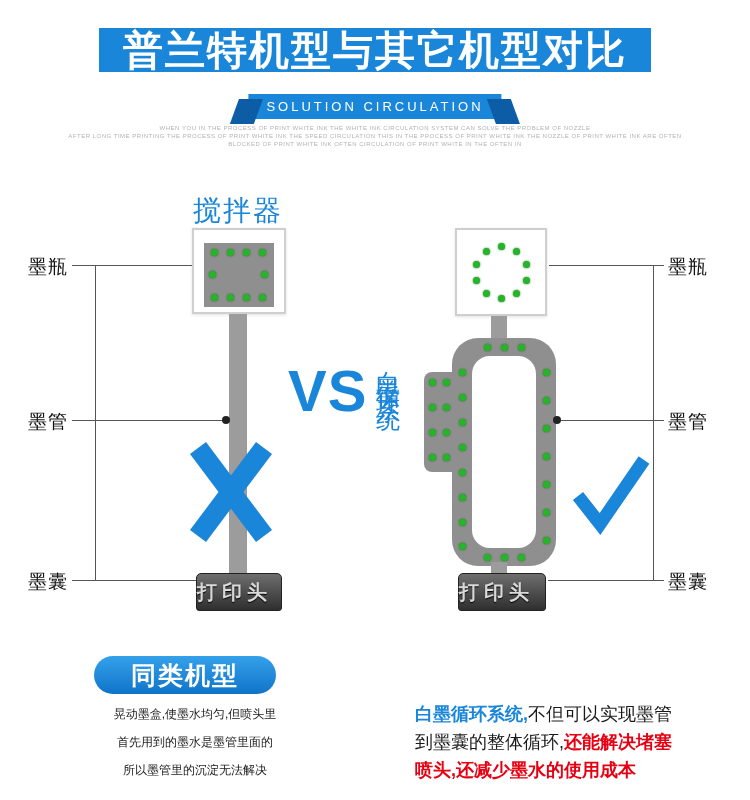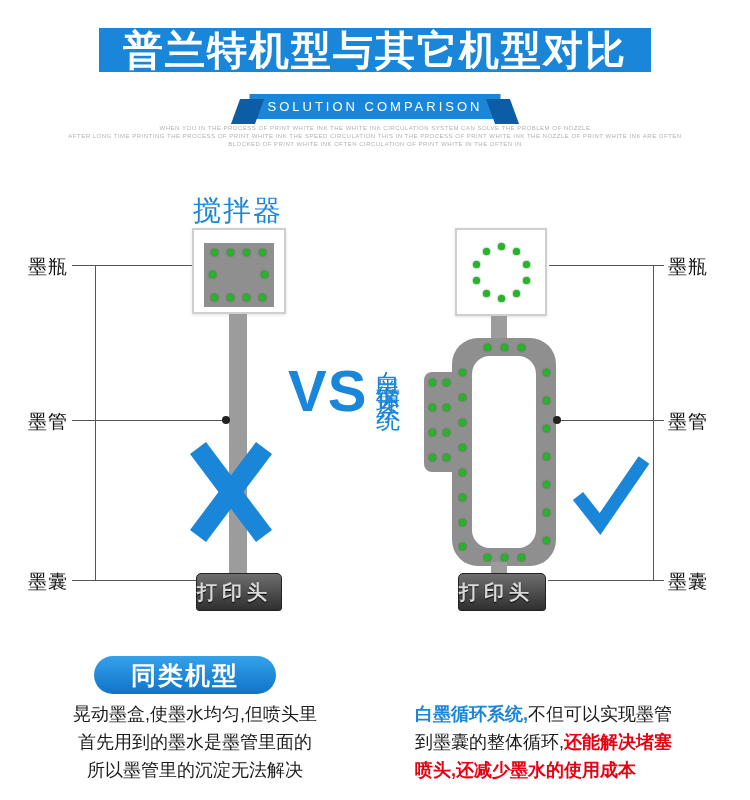--- a/index.html
+++ b/index.html
@@ -46,36 +46,36 @@
   .cdot{position:absolute;width:8px;height:8px;border-radius:50%;background:#222;}
 
   .vs{font-size:58px;font-weight:900;color:var(--blue);letter-spacing:1px;}
   .vertical-label{writing-mode:vertical-rl;font-size:24px;color:var(--blue);letter-spacing:7px;}
   .blue-icon{color:var(--blue);}
 
   .pill{border-radius:19px;background:linear-gradient(180deg,#35a1ea,#0f74c9);color:#fff;
     display:flex;align-items:center;justify-content:center;font-size:25px;font-weight:bold;
     letter-spacing:2px;border:none;cursor:pointer;}
 
-  .desc-left{font-size:18px;line-height:28px;color:#1a1a1a;text-align:center;}
+  .desc-left{font-size:12px;line-height:28px;color:#1a1a1a;text-align:center;}
   .desc-right{font-size:18px;line-height:28px;color:#1a1a1a;text-align:left;}
   .seg-blue{color:var(--blue);font-weight:bold;}
   .seg-black{color:#1a1a1a;}
   .seg-red{color:var(--red);font-weight:bold;}
 </style>
 </head>
 <body>
 
 <div class="page">
 
   <div class="abs title-bar">
     <span>普兰特机型与其它机型对比</span>
   </div>
   <div class="abs ribbon">
-    <span>SOLUTION COMPARISON</span>
+    <span>SOLUTION CIRCULATION</span>
   </div>
   <div class="abs fineprint">
     <div>WHEN YOU IN THE PROCESS OF PRINT WHITE INK THE WHITE INK CIRCULATION SYSTEM CAN SOLVE THE PROBLEM OF NOZZLE</div>
     <div>AFTER LONG TIME PRINTING THE PROCESS OF PRINT WHITE INK THE SPEED CIRCULATION THIS IN THE PROCESS OF PRINT WHITE INK THE NOZZLE OF PRINT WHITE INK ARE OFTEN</div>
     <div>BLOCKED OF PRINT WHITE INK OFTEN CIRCULATION OF PRINT WHITE IN THE OFTEN IN</div>
   </div>
 
   <div class="abs" id="diagram" style="left:0;top:0;width:750px;height:800px;">
 
     <div class="abs top-label" style="left:186px;top:192px;width:104px;">搅拌器</div>

